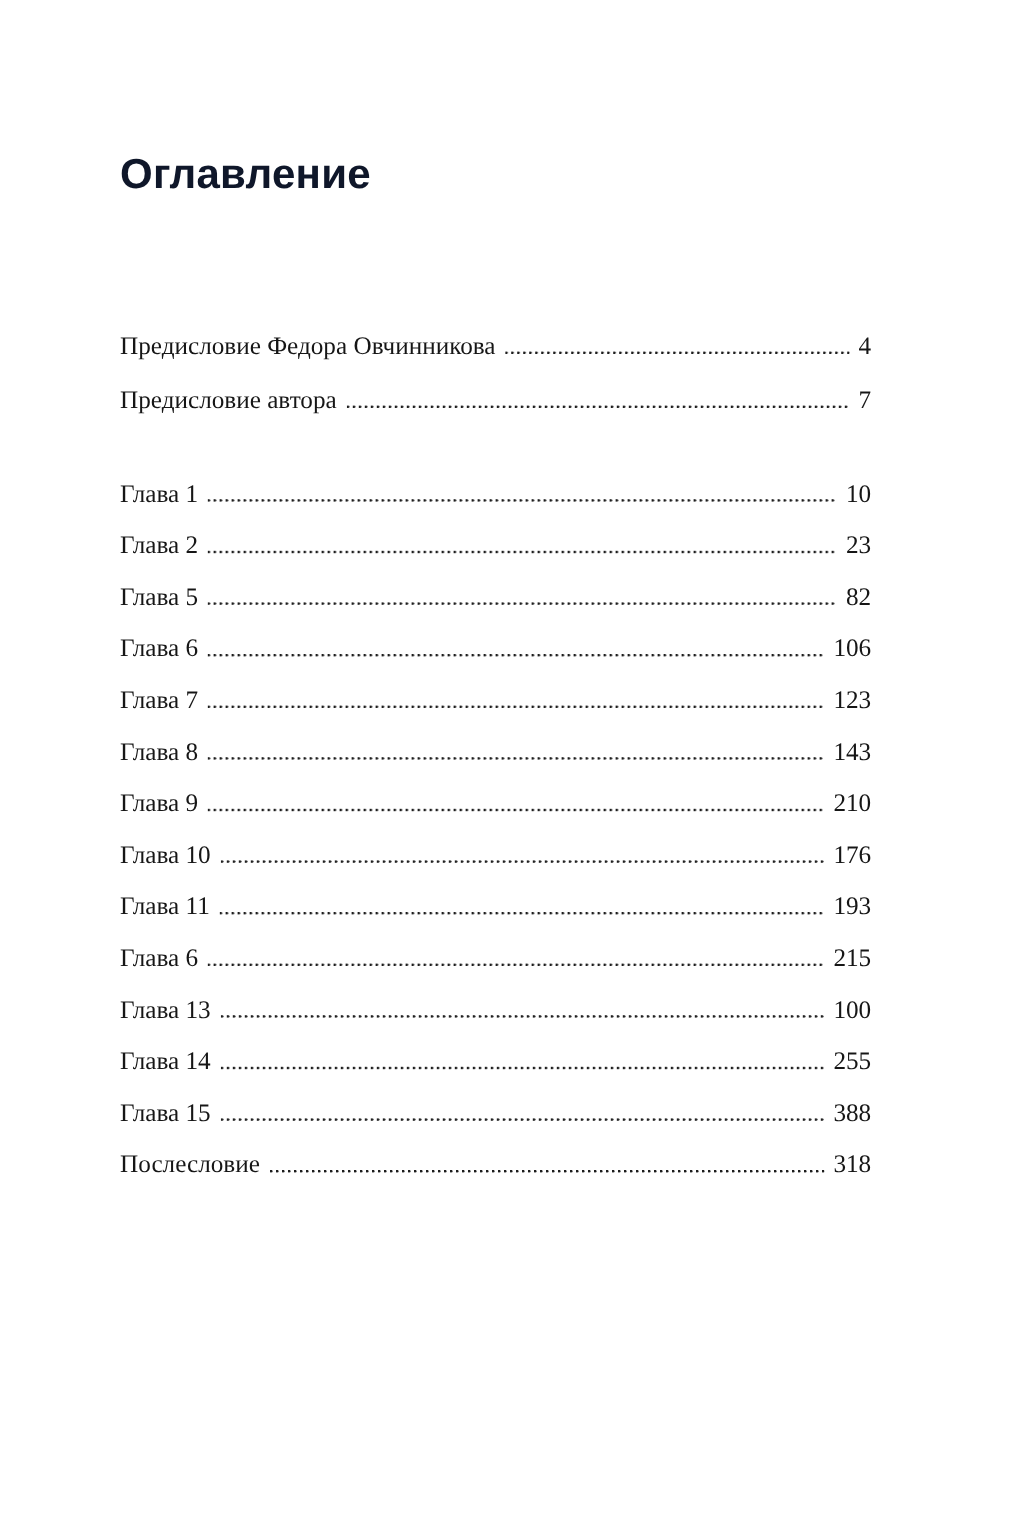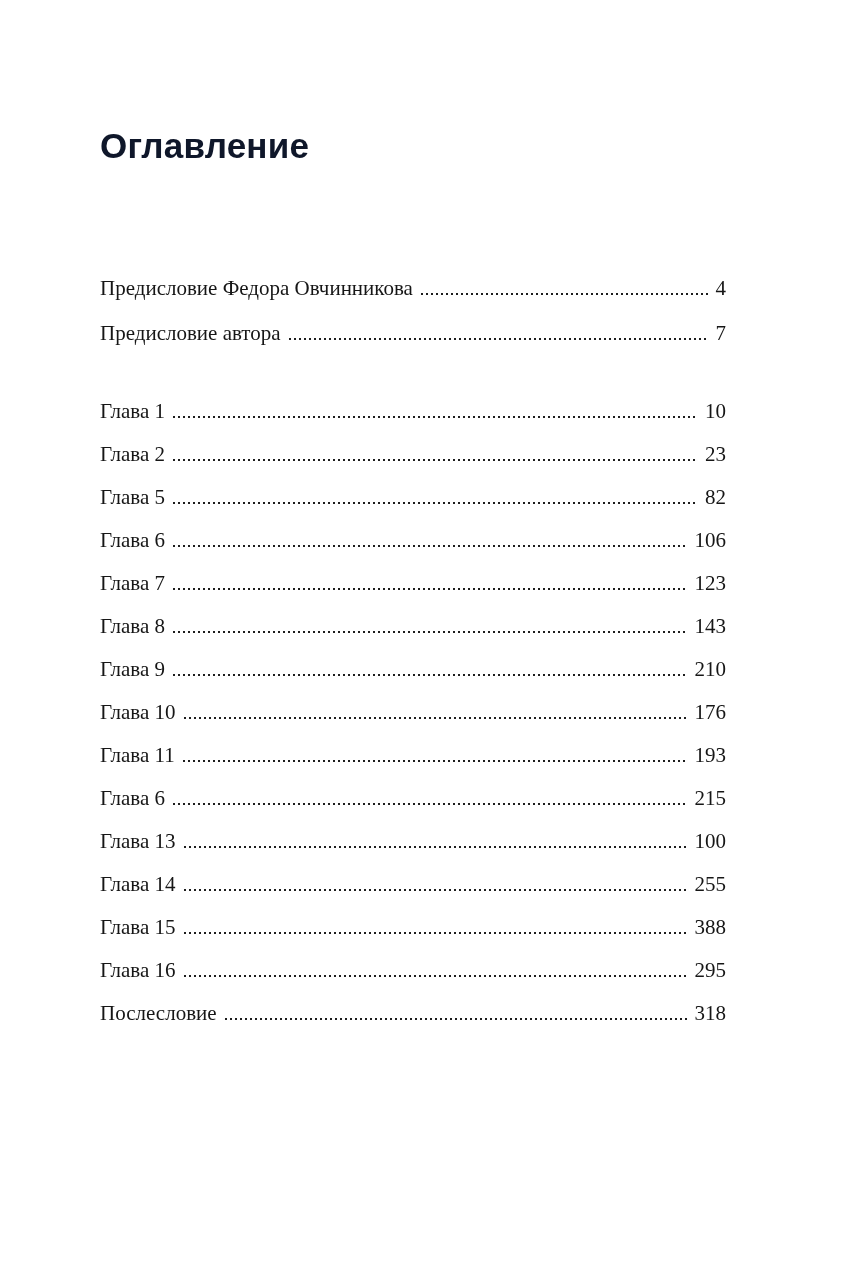--- a/index.html
+++ b/index.html
@@ -145,25 +145,20 @@
     <span class="toc-leader"></span>
     <span class="toc-page">255</span>
   </div>
 
   <div class="toc-row">
     <span class="toc-label">Глава 15</span>
     <span class="toc-leader"></span>
     <span class="toc-page">388</span>
   </div>
 
-  <div class="toc-row">
-    <span class="toc-label">Глава 16</span>
-    <span class="toc-leader"></span>
-    <span class="toc-page">295</span>
-  </div>
 
   <div class="toc-row">
     <span class="toc-label">Послесловие</span>
     <span class="toc-leader"></span>
     <span class="toc-page">318</span>
   </div>
 </div>
   </div>
 </div>
 

